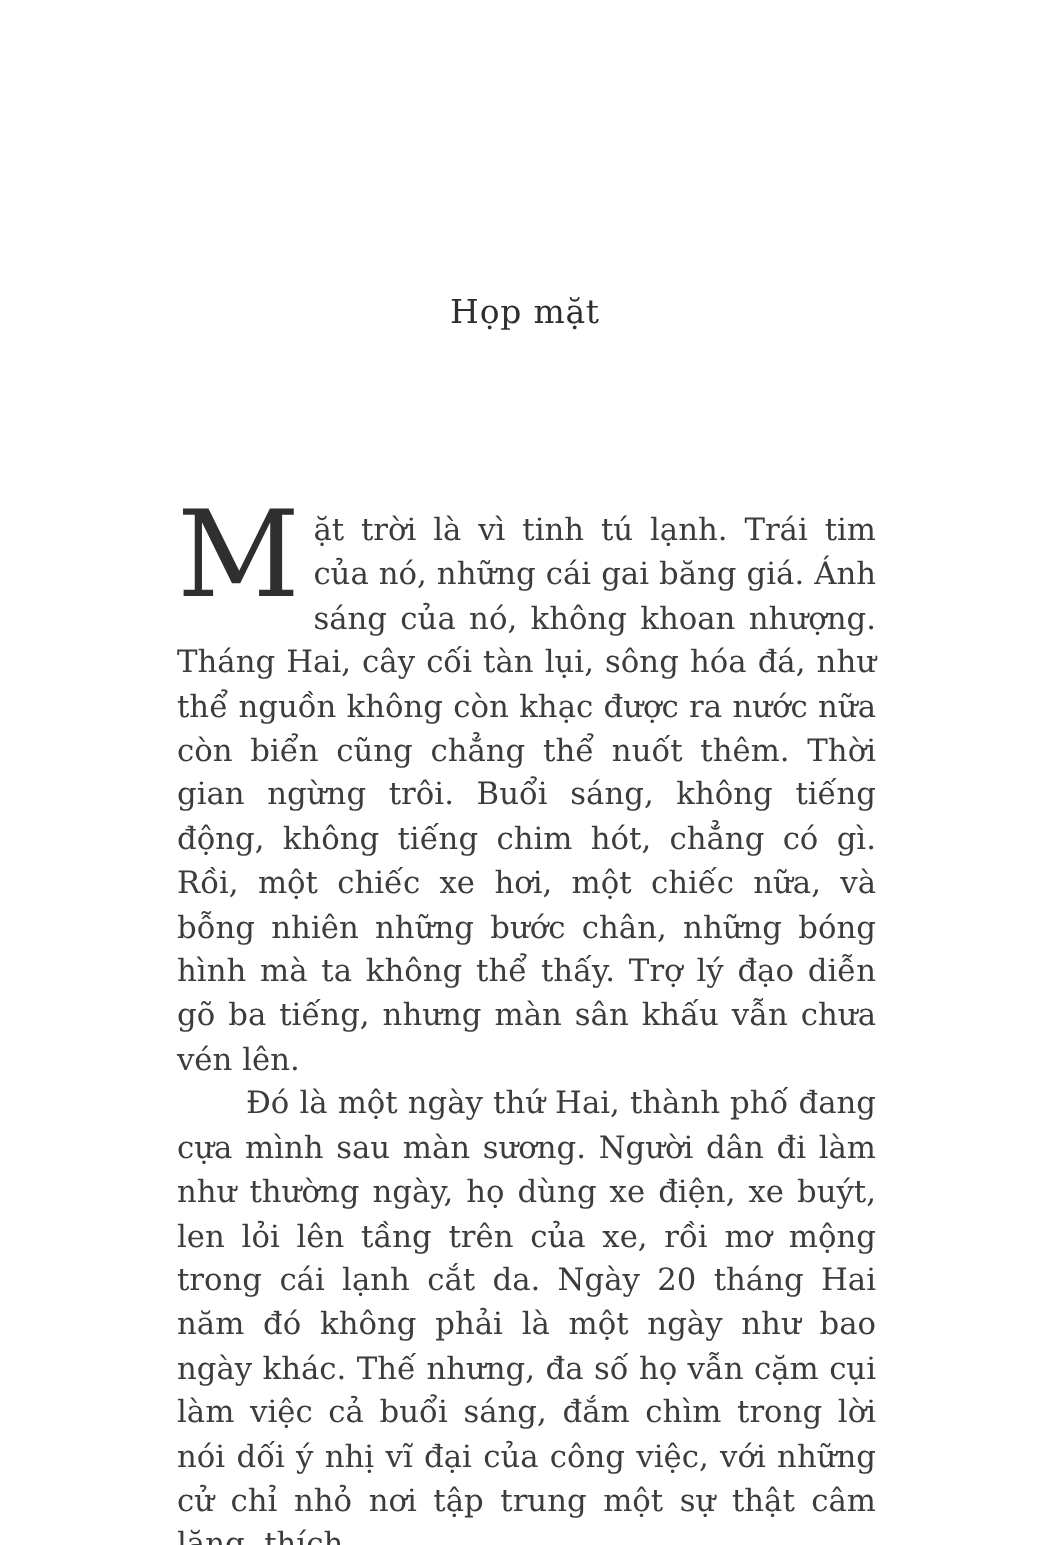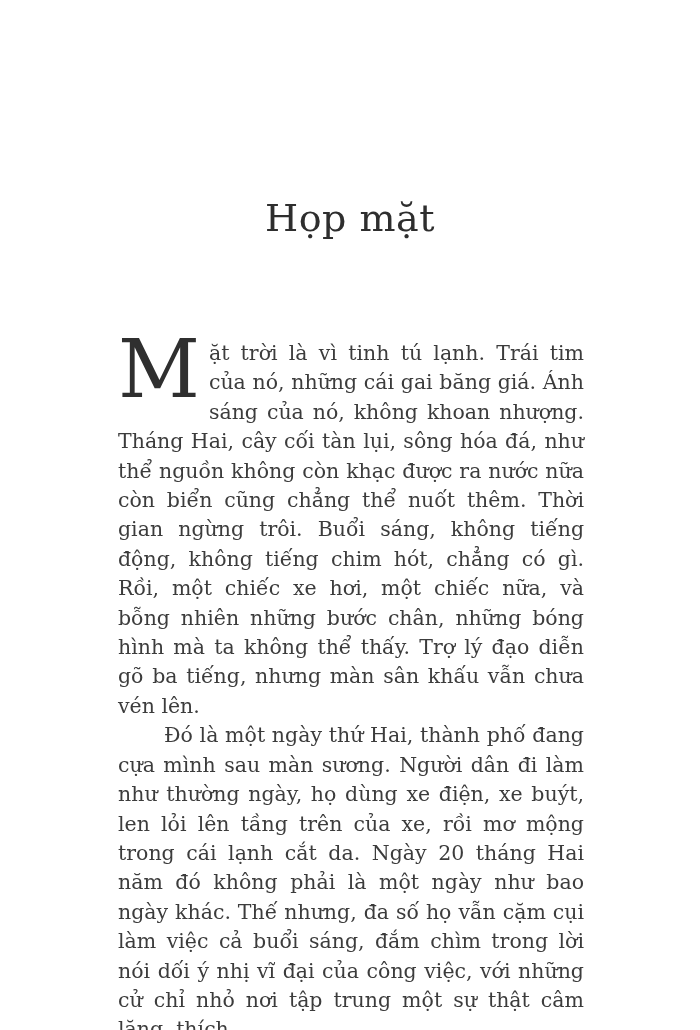--- a/index.html
+++ b/index.html
@@ -18,21 +18,21 @@
     overflow: hidden;
     color: #3c3c3c;
   }
   .chapter-title {
     position: absolute;
     top: 196px;
     left: 0;
     width: 100%;
     margin: 0;
     text-align: center;
-    font-size: 38px;
+    font-size: 22px;
     font-weight: normal;
     letter-spacing: 0.5px;
     color: #2e2e2e;
   }
   .text-block {
     position: absolute;
     top: 339px;
     left: 118px;
     width: 466px;
     font-size: 20.5px;

